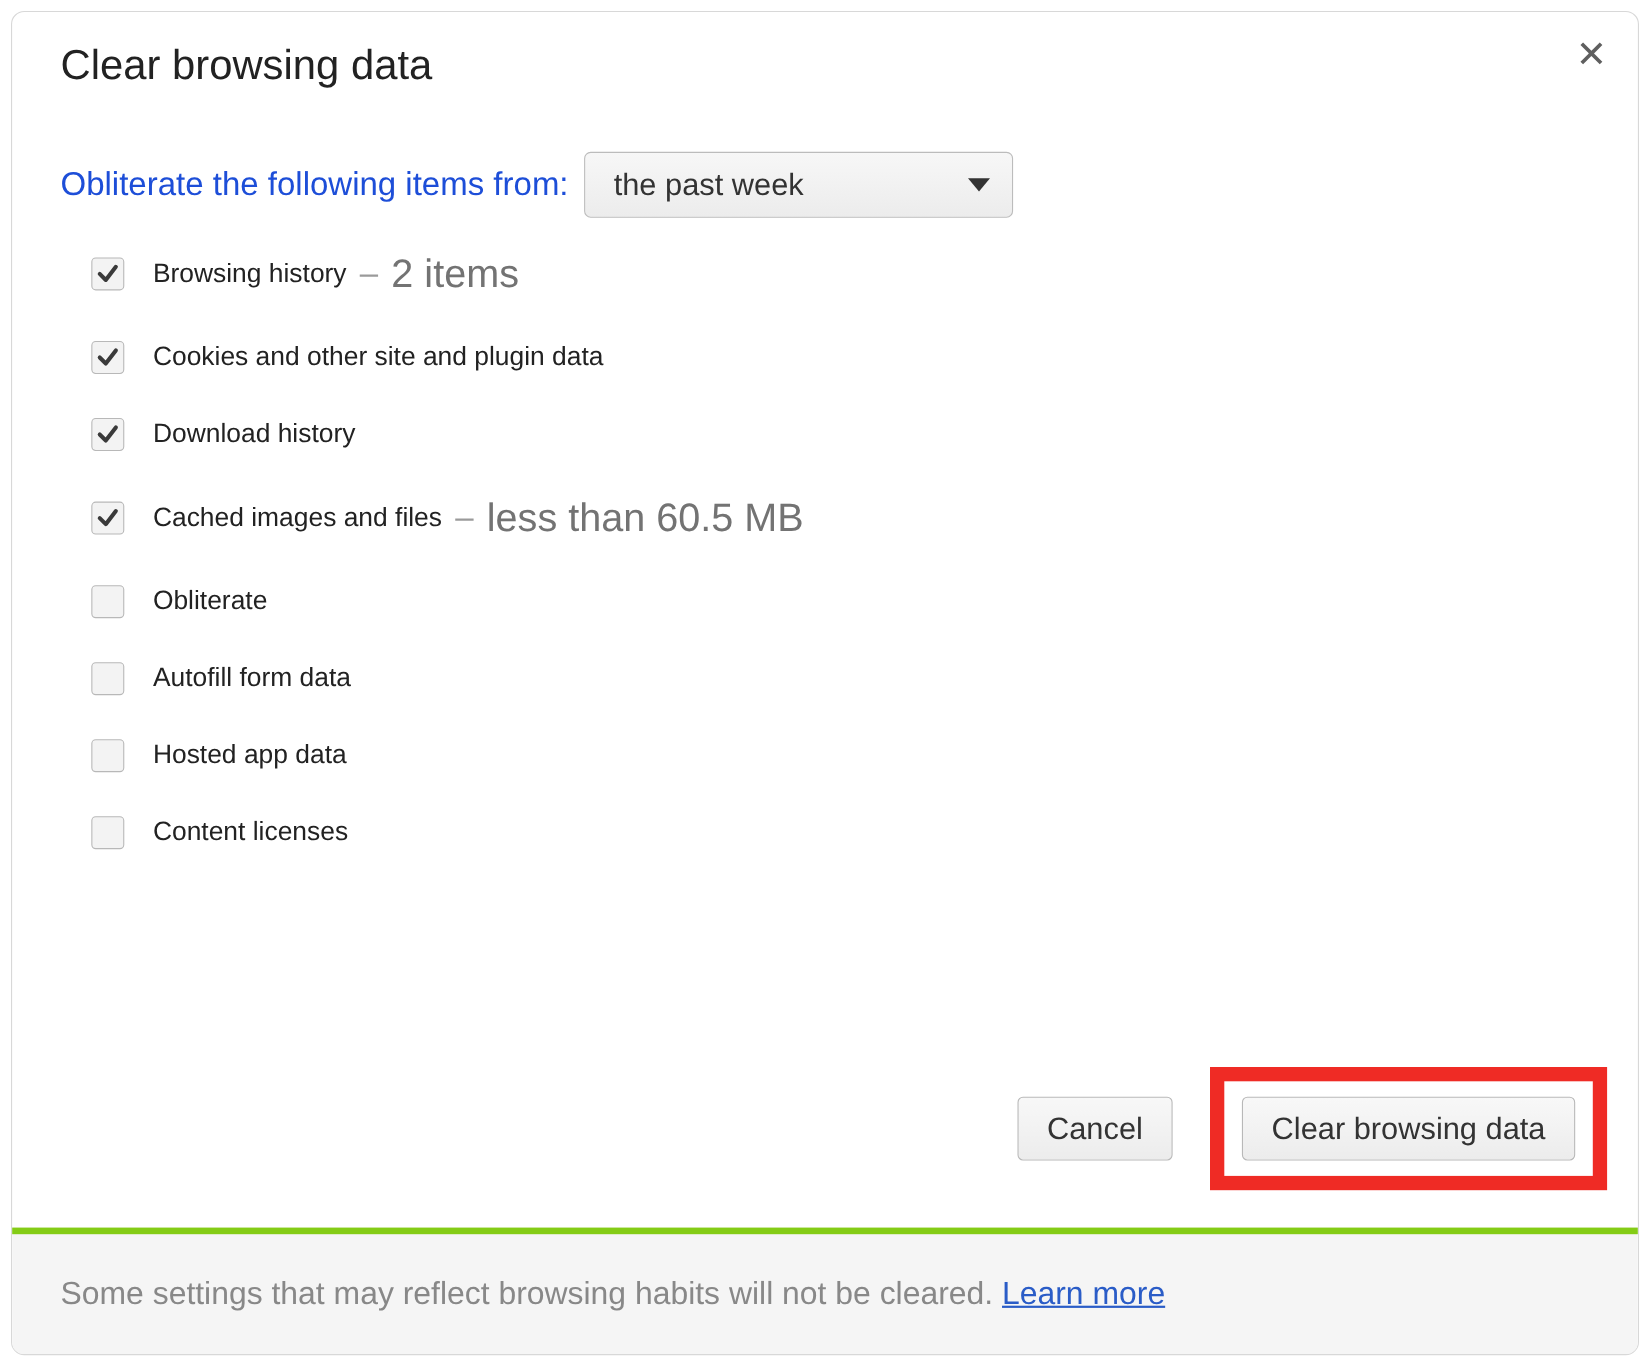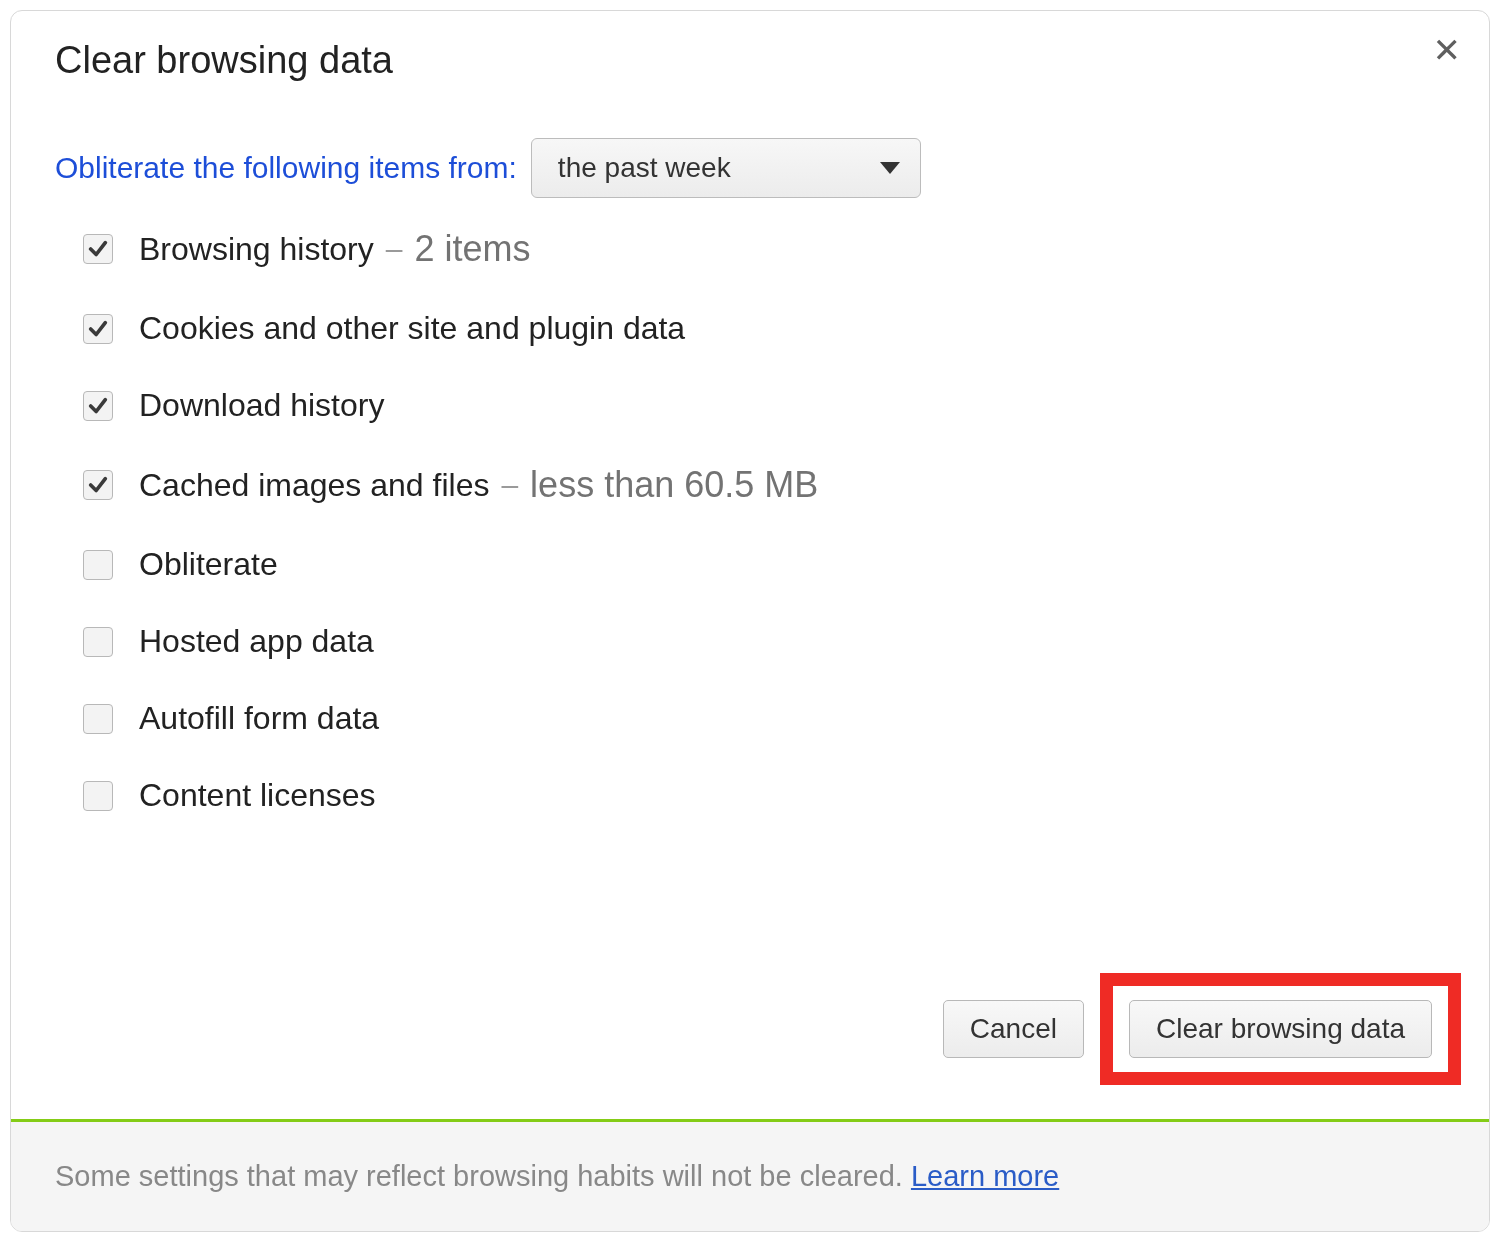--- a/index.html
+++ b/index.html
@@ -104,38 +104,38 @@
     }
     .checkbox.checked svg {
       display: block;
     }
     .checkbox svg {
       display: none;
       width: 22px;
       height: 22px;
     }
     .option-label {
-      font-size: 32px;
+      font-size: 24px;
       color: #222;
     }
     .option-sep {
       font-size: 30px;
       color: #9a9a9a;
       margin: 0 12px;
     }
     .option-detail {
       font-size: 36px;
       color: #737373;
     }
     .button-row {
       display: flex;
       justify-content: flex-end;
       align-items: center;
       padding: 0 28px 34px 0;
-      gap: 16px;
+      gap: 34px;
     }
     .btn {
       height: 58px;
       padding: 0 26px;
       background: linear-gradient(#f8f8f8, #ececec);
       border: 1px solid #b8b8b8;
       border-radius: 5px;
       font-size: 28px;
       color: #333;
       cursor: pointer;
@@ -143,21 +143,21 @@
       align-items: center;
       justify-content: center;
     }
     .highlight-box {
       border: 13px solid #ef2b25;
       padding: 14px 16px;
       display: inline-flex;
     }
     .footer {
       background: #f5f5f5;
-      border-top: 3px solid #84cc16;
+      border-top: 6px solid #84cc16;
       padding: 38px 44px;
     }
     .footer-text {
       font-size: 29px;
       color: #888;
     }
     .learn-more {
       color: #2a5cc7;
       text-decoration: underline;
       cursor: pointer;
@@ -221,25 +221,25 @@
           <span class="option-label">Cached images and files</span>
           <span class="option-sep">–</span>
           <span class="option-detail">less than 60.5 MB</span>
         </div>
         <div class="option-row">
           <div class="checkbox"></div>
           <span class="option-label">Obliterate</span>
         </div>
         <div class="option-row">
           <div class="checkbox"></div>
+          <span class="option-label">Autofill form data</span>
+        </div>
+        <div class="option-row">
+          <div class="checkbox"></div>
           <span class="option-label">Hosted app data</span>
-        </div>
-        <div class="option-row">
-          <div class="checkbox"></div>
-          <span class="option-label">Autofill form data</span>
         </div>
         <div class="option-row">
           <div class="checkbox"></div>
           <span class="option-label">Content licenses</span>
         </div>
       </div>
 
   </div>
 
   <div class="button-row">

